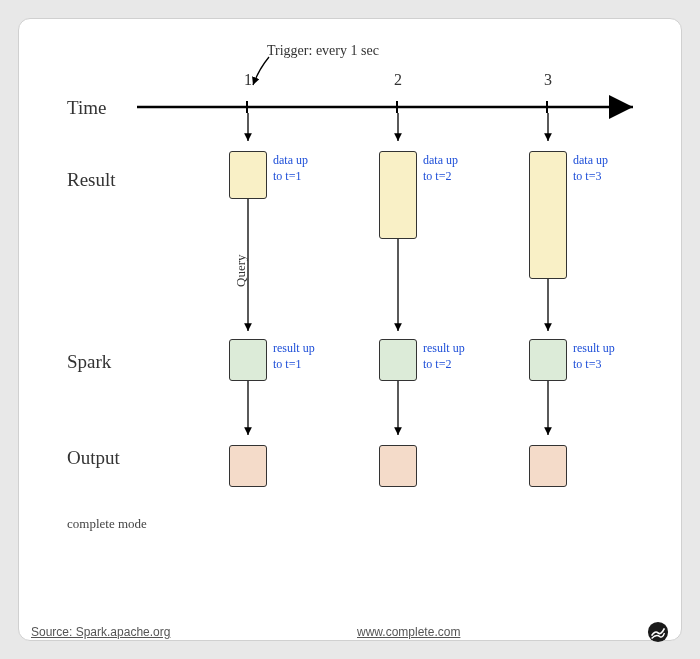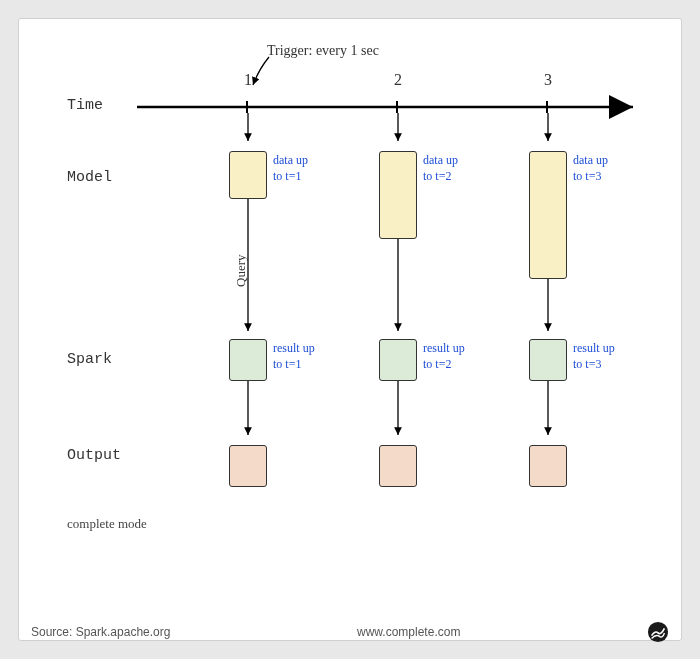--- a/index.html
+++ b/index.html
@@ -6,35 +6,35 @@
     body {
       font-family: Georgia, 'Times New Roman', serif;
       background: #e8e8e8;
       width: 700px;
       height: 659px;
       padding: 18px;
     }
     .frame {
       background: #fff;
       border: 1px solid #d0d0d0;
-      border-radius: 3px;
+      border-radius: 12px;
       height: 100%;
       position: relative;
       padding: 20px 18px;
     }
     .diagram {
       position: relative;
       width: 100%;
       height: 560px;
     }
     .row-label {
       position: absolute;
-      font-size: 15px;
-      color: #333;
-      font-family: Liberation Mono, monospace;
+      font-size: 19px;
+      color: #333;
+      font-family: Liberation Serif, serif;
     }
     .row-sublabel {
       position: absolute;
       font-size: 13px;
       color: #444;
     }
     .tick-label {
       position: absolute;
       font-size: 16px;
       color: #333;
@@ -82,20 +82,21 @@
       bottom: -3px;
       left: 0;
       right: 0;
       padding: 0 12px;
       display: flex;
       align-items: center;
       justify-content: space-between;
       font-size: 12px;
       color: #555;
       font-family: Arial, sans-serif;
+      text-decoration: underline;
     }
     .logo {
       width: 22px;
       height: 22px;
     }
     svg { position: absolute; overflow: visible; }
   </style>
 </head>
 <body>
 
@@ -122,21 +123,21 @@
         <marker id="ah-big" markerWidth="12" markerHeight="10" refX="10" refY="5" orient="auto">
           <path d="M0,0 L10,5 L0,10 Z" fill="#000"></path>
         </marker>
       </defs>
       <line x1="0" y1="14" x2="496" y2="14" stroke="#000" stroke-width="2.4" marker-end="url(#ah-big)"></line>
       <line x1="110" y1="8" x2="110" y2="20" stroke="#000" stroke-width="2"></line>
       <line x1="260" y1="8" x2="260" y2="20" stroke="#000" stroke-width="2"></line>
       <line x1="410" y1="8" x2="410" y2="20" stroke="#000" stroke-width="2"></line>
     </svg>
 
-    <div class="row-label" style="left:30px; top:130px;">Model</div>
+    <div class="row-label" style="left:30px; top:130px;">Result</div>
     <div class="row-label" style="left:30px; top:312px;">Spark</div>
     <div class="row-label" style="left:30px; top:408px;">Output</div>
     <div class="row-sublabel" style="left:30px; top:439px;margin-top:38px;">complete mode</div>
 
     <svg style="left:205px; top:74px;" width="12" height="36">
       <line x1="6" y1="0" x2="6" y2="28" stroke="#000" stroke-width="1.3" marker-end="url(#ah-sm)"></line>
     </svg>
     <div class="box box-input" style="left:192px; top:112px; width:38px; height:48px;"></div>
     <div class="side-text" style="left:236px; top:114px; white-space:pre-line;">data up
 to t=1</div>

